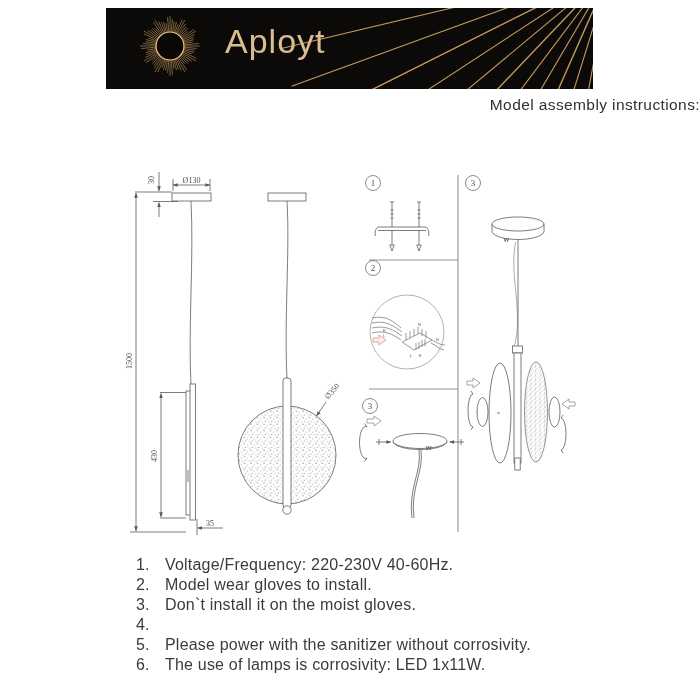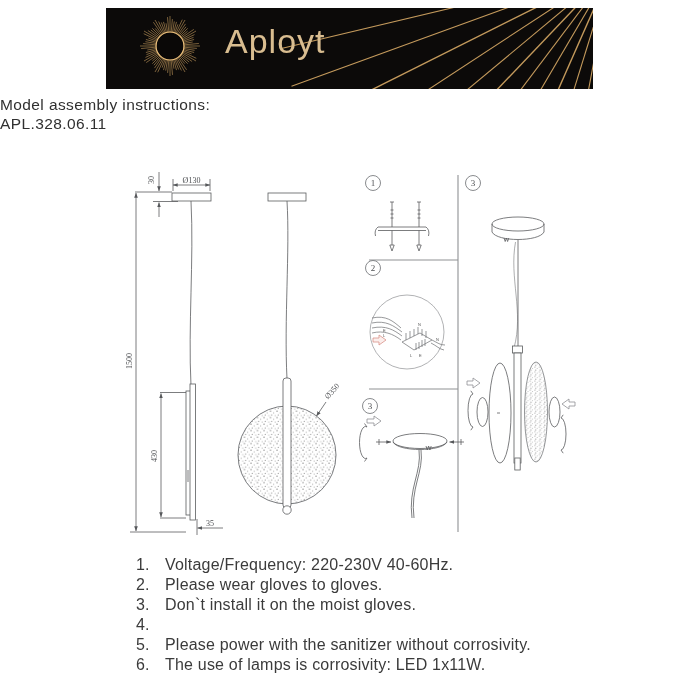--- a/index.html
+++ b/index.html
@@ -4,21 +4,21 @@
 <style>
   html,body{margin:0;padding:0;background:#ffffff;}
   .page{position:relative;width:700px;height:700px;background:#ffffff;overflow:hidden;
         font-family:"Liberation Sans",sans-serif;color:#3b3b3b;}
   
   .banner{position:absolute;left:106px;top:8px;width:487px;height:81px;background:#0c0a09;overflow:hidden;}
   .banner svg{position:absolute;left:0;top:0;}
   .brand{position:absolute;left:119px;top:14px;font-size:34px;font-weight:400;
          letter-spacing:1px;color:#d9bd90;font-family:"Liberation Sans",sans-serif;}
   
-  .title-block{position:absolute;left:0;top:95px;width:700px;text-align:left;line-height:19px;
+  .title-block{position:absolute;left:0;top:95px;width:700px;text-align:right;line-height:19px;
                font-size:15.5px;letter-spacing:.4px;color:#303030;}
   
   .diagram{position:absolute;left:120px;top:150px;}
   .dimtext{font-family:"Liberation Serif",serif;font-size:8px;fill:#4d4f52;}
   .steptext{font-family:"Liberation Serif",serif;font-size:9px;fill:#4d4f52;}
   .wiretext{font-family:"Liberation Sans",sans-serif;font-size:4px;fill:#555;}
   
   .instructions{position:absolute;left:136px;top:555px;font-size:16px;line-height:20px;
                 letter-spacing:.2px;color:#3b3b3b;}
   .instr-item{display:flex;}
@@ -120,21 +120,20 @@
           <line x1="474.6" y1="-22.8" x2="201.0" y2="114.2" stroke="#c49a5c" stroke-width="1.4"></line>
           <line x1="473.1" y1="-26.4" x2="185.5" y2="78.3" stroke="#c49a5c" stroke-width="1.1"></line>
           <line x1="471.9" y1="-30.1" x2="174.3" y2="40.8" stroke="#c49a5c" stroke-width="1.1"></line>
         </g>
     </svg>
     <div class="brand">Aployt</div>
   </div>
 
   <div class="title-block">
     <div>Model assembly instructions:</div>
-    <div>APL.328.06.11</div>
   </div>
 
   <svg class="diagram" width="480" height="400" viewBox="0 0 480 400">
     <defs>
       <marker id="arr" viewBox="0 0 10 10" refX="9" refY="5" markerWidth="6.5" markerHeight="6.5" orient="auto-start-reverse">
           <path d="M0,1.5 L9.5,5 L0,8.5 z" fill="#55575a"></path>
         </marker>
       <pattern id="dots" width="6.5" height="6.5" patternUnits="userSpaceOnUse">
         <circle cx="1" cy="1.2" r="0.65" fill="#7d7d7d"></circle>
         <circle cx="4.2" cy="2.8" r="0.55" fill="#8a8a8a"></circle>
@@ -327,21 +326,21 @@
     </g>
   </svg>
 
   <div class="instructions">
     <div class="instr-item">
       <span class="instr-num">1.</span>
       <span>Voltage/Frequency: 220-230V 40-60Hz.</span>
     </div>
     <div class="instr-item">
       <span class="instr-num">2.</span>
-      <span>Please wear gloves to gloves.</span>
+      <span>Model wear gloves to install.</span>
     </div>
     <div class="instr-item">
       <span class="instr-num">3.</span>
       <span>Don`t install it on the moist gloves.</span>
     </div>
     <div class="instr-item">
       <span class="instr-num">4.</span>
     </div>
     <div class="instr-item">
       <span class="instr-num">5.</span>

